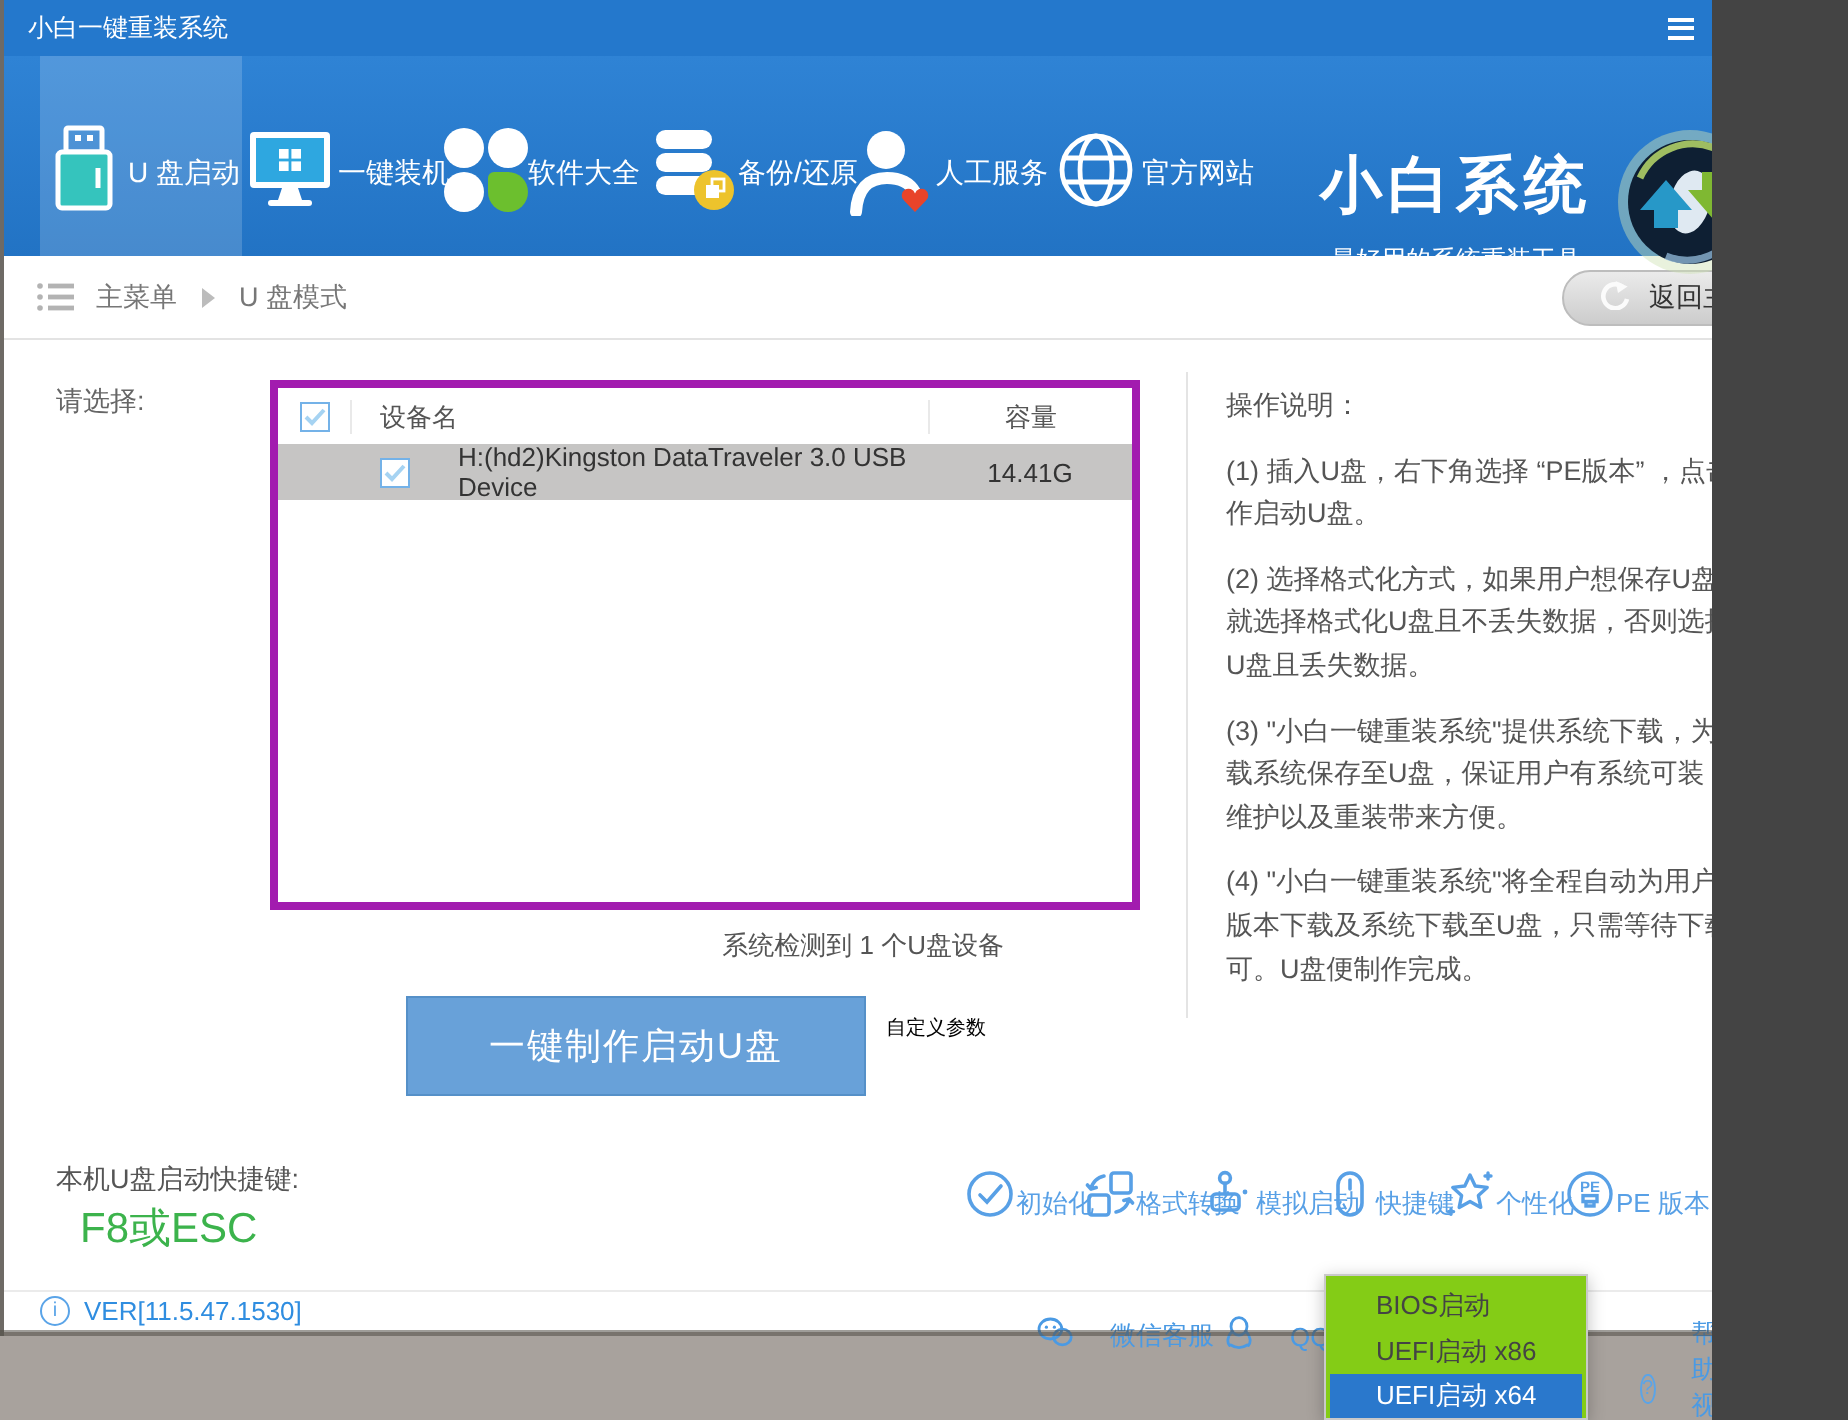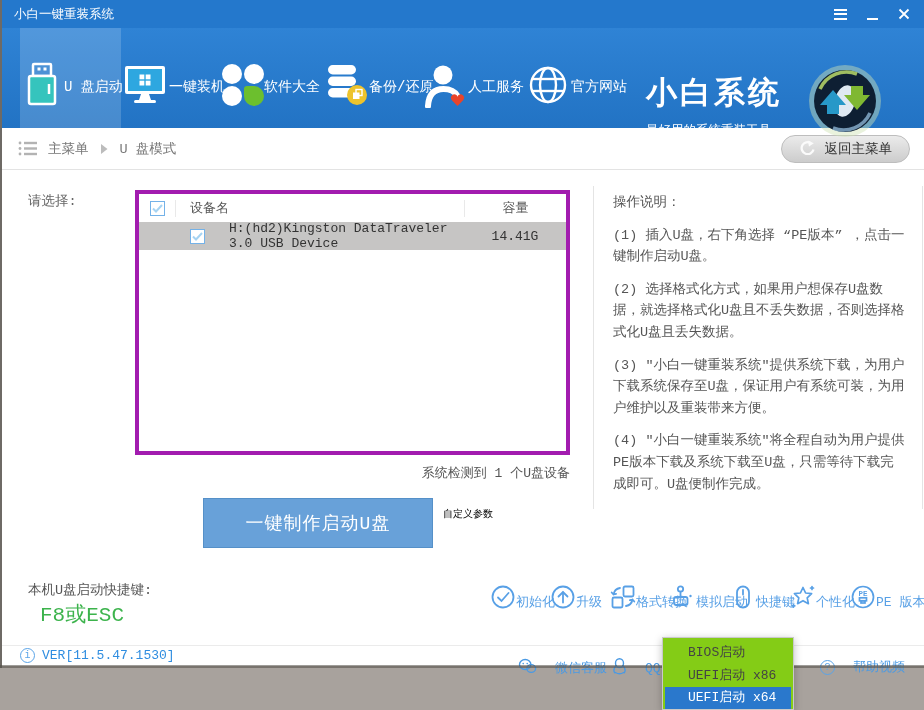--- a/index.html
+++ b/index.html
@@ -1,20 +1,20 @@
 <!DOCTYPE html>
 <html><head>
 <meta charset="utf-8">
 <style>
   * { margin:0; padding:0; box-sizing:border-box; }
   body { background:#444; }
   .screen {
-    position:relative; width:924px; height:710px; overflow:hidden;
+    position:relative; width:856px; height:710px; overflow:hidden;
     background:#a8a29d;
-    font-family:Liberation Mono, monospace;
+    font-family:Liberation Sans, sans-serif;
   }
   
   .edge-left { position:absolute; left:0; top:0; width:2px; height:668px; background:#6e6a65; z-index:5; }
   .edge-bottom { position:absolute; left:0; top:665px; width:924px; height:3px; background:rgba(80,76,70,.55); z-index:5; }
 
   .titlebar { position:absolute; left:0; top:0; width:924px; height:28px; background:#2478cc; color:#fff; display:flex; align-items:center; z-index:2; }
   .titlebar .title { margin-left:14px; font-size:12.5px; }
   .win-controls { position:absolute; right:12px; top:0; height:28px; display:flex; align-items:center; gap:16px; }
   .ctrl { display:flex; align-items:center; justify-content:center; width:16px; height:16px; cursor:pointer; }
   .icon-menu { display:flex; flex-direction:column; gap:2.5px; }
@@ -25,21 +25,21 @@
   .nav { position:absolute; left:0; top:28px; width:924px; height:100px; background:linear-gradient(#2f83d5,#2273c4); z-index:1; }
   .nav-items { position:absolute; left:20px; top:0; display:flex; }
   .nav-item { width:101px; height:100px; display:flex; flex-direction:row; align-items:center; padding-top:13px; color:#fff; font-size:14px; cursor:pointer; }
   .nav-item.selected { background:rgba(255,255,255,.17); }
   .nicon { height:50px; display:flex; align-items:center; justify-content:center; }
   .nlabel { margin-top:5px; white-space:nowrap; }
   .clover { width:42px; height:42px; display:grid; grid-template-columns:20px 20px; grid-template-rows:20px 20px; gap:2px; }
   .clover span { width:20px; height:20px; background:#fff; border-radius:50%; }
   .clover .leaf { background:#6cbf2e; border-radius:3px 50% 50% 50%; }
 
-  .brand { position:absolute; left:646px; top:44px; width:164px; color:#fff; text-align:left; }
+  .brand { position:absolute; left:646px; top:44px; width:164px; color:#fff; text-align:center; }
   .brand-name { font-size:31px; font-weight:600; letter-spacing:3px; white-space:nowrap; }
   .brand-slogan { font-size:12.5px; margin-top:8px; white-space:nowrap; }
   .badge { position:absolute; left:808px; top:36px; width:74px; height:74px; }
 
   
   .breadcrumb-bar { position:absolute; left:2px; top:128px; width:922px; height:42px; background:#fff; border-bottom:1px solid #e3e3e3; display:flex; align-items:center; font-size:13.5px; color:#777; }
   .breadcrumb-bar .bc-icon { margin-left:16px; display:flex; }
   .bc-root { margin-left:10px; cursor:pointer; }
   .bc-sep { margin:0 12px; display:flex; }
   .back-btn { position:absolute; right:14px; top:7px; height:28px; padding:0 17px; border-radius:14px; background:linear-gradient(#ebebeb,#cccccc); border:1px solid #bdbdbd; display:flex; align-items:center; gap:9px; color:#333; font-size:13.5px; cursor:pointer; }
@@ -283,30 +283,20 @@
         <svg width="26" height="26" viewBox="0 0 26 26" fill="none" stroke="#58a0e6" stroke-width="1.8" stroke-linecap="round">
           <circle cx="13" cy="13" r="10.5"></circle>
             <path d="M8 13.5 l3.5 3.5 L18.5 9"></path>
         </svg>
       </span>
       <span class="tlabel">初始化</span>
     </div>
     <div class="tool">
       <span class="ticon">
         <svg width="26" height="26" viewBox="0 0 26 26" fill="none" stroke="#58a0e6" stroke-width="1.8" stroke-linecap="round">
-          <circle cx="13" cy="13" r="10.5"></circle>
-            <path d="M13 18.5 V8.5"></path>
-            <path d="M8.5 12.5 L13 8 L17.5 12.5"></path>
-        </svg>
-      </span>
-      <span class="tlabel">升级</span>
-    </div>
-    <div class="tool">
-      <span class="ticon">
-        <svg width="26" height="26" viewBox="0 0 26 26" fill="none" stroke="#58a0e6" stroke-width="1.8" stroke-linecap="round">
           <rect x="13.5" y="2.5" width="10" height="10" rx="1.5"></rect>
           <rect x="2.5" y="13.5" width="10" height="10" rx="1.5"></rect>
           <path d="M10 4 A8 8 0 0 0 3.5 10.5 M3.5 10.5 l-1.8-2 M3.5 10.5 l2.6-0.7"></path>
           <path d="M16 22 A8 8 0 0 0 22.5 15.5 M22.5 15.5 l1.8 2 M22.5 15.5 l-2.6 0.7"></path>
         </svg>
       </span>
       <span class="tlabel">格式转换</span>
     </div>
     <div class="tool">
       <span class="ticon">

